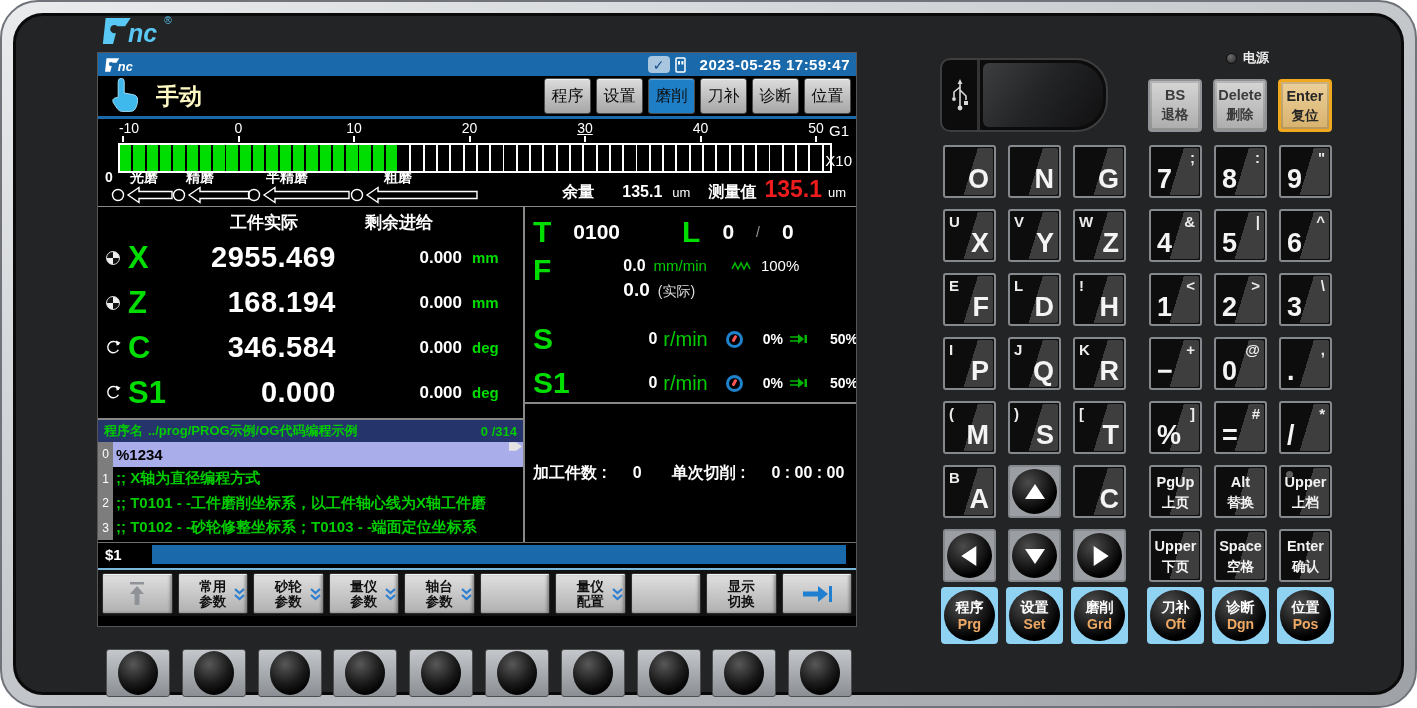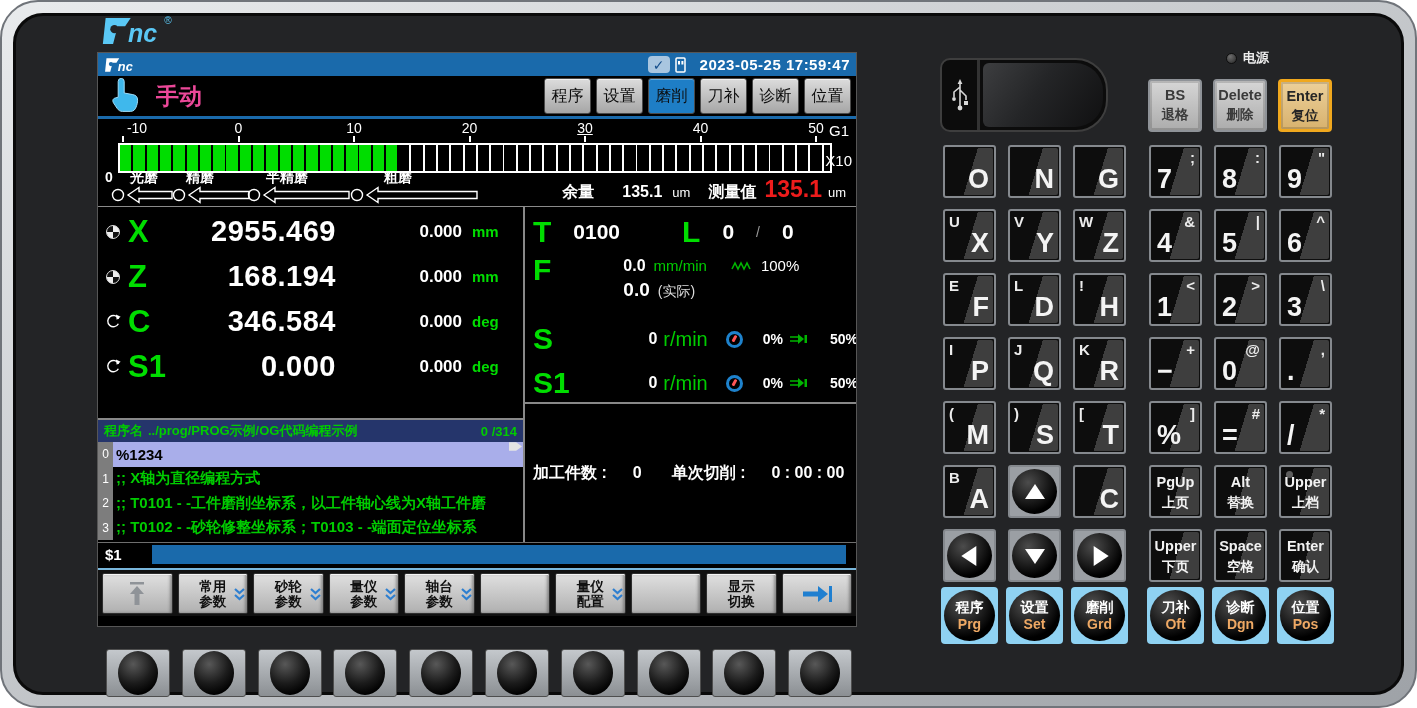--- a/index.html
+++ b/index.html
@@ -15,21 +15,21 @@
   .white-fill{fill:#fff}
 
   
   .screen{position:absolute;left:95px;top:50px;width:760px;height:575px;background:#000;border:1px solid #565656;overflow:hidden}
   .titlebar{height:23px;background:var(--accent-blue,#1a6aab);display:flex;align-items:center;padding:0 6px}
   .tb-check{width:22px;height:17px;background:#a9c6e0;border-radius:4px;color:#164f8c;font-weight:bold;font-size:14px;display:flex;align-items:center;justify-content:center;margin-left:auto;line-height:1}
   .tb-usb{margin-left:5px}
   .tb-date{color:#fff;font-weight:bold;font-size:15px;margin-left:14px;letter-spacing:.5px}
 
   .moderow{height:43px;display:flex;align-items:center;padding-left:12px;border-bottom:3px solid var(--accent-blue,#1a6aab);background:#000}
-  .mode-label{color:#ec4899;font-size:23px;font-weight:bold;margin-left:16px}
+  .mode-label{color:#fef9c3;font-size:23px;font-weight:bold;margin-left:16px}
   .tabs{margin-left:auto;display:flex;gap:5px;margin-right:5px}
   .tab{width:47px;height:36px;display:flex;align-items:center;justify-content:center;font-size:16px;color:#0c0c0c;background:linear-gradient(#dcdcdc,#a6a6a6);border:1px solid #4a4a4a;border-radius:3px;box-shadow:inset 0 1px 0 #f2f2f2;cursor:default}
   .tab.active{background:var(--selected-tab,#1e7ec6);box-shadow:inset 0 1px 0 #5aa8e0}
 
   .ruler{position:relative;height:88px;border-bottom:1px solid #8a8a8a}
   .ruler-scale{position:absolute;inset:0}
   .tick-label{position:absolute;top:1px;width:40px;text-align:center;color:#fff;font-size:14px}
   .tick-mark{position:absolute;top:17px;width:2px;height:6px;background:#fff}
   .bar{position:absolute;left:20px;top:24px;width:714px;height:30px;border:2px solid #fff;display:flex;background:#000}
   .bar-fill{height:100%;background:repeating-linear-gradient(90deg,var(--ruler-green,#00dd00) 0 11.4px,#000 11.4px 13.3px)}
@@ -194,21 +194,21 @@
             <div class="tab">设置</div>
             <div class="tab active">磨削</div>
             <div class="tab">刀补</div>
             <div class="tab">诊断</div>
             <div class="tab">位置</div>
           </div>
       </div>
 
       <div class="ruler">
         <div class="ruler-scale">
-            <div class="tick-label" style="left: 19px;">-10</div>
+            <div class="tick-label" style="left: 11px;">-10</div>
             <div class="tick-mark" style="left: 24px;"></div>
             <div class="tick-label" style="left: 120.5px;">0</div>
             <div class="tick-mark" style="left: 139.5px;"></div>
             <div class="tick-label" style="left: 236px;">10</div>
             <div class="tick-mark" style="left: 255px;"></div>
             <div class="tick-label" style="left: 351.5px;">20</div>
             <div class="tick-mark" style="left: 370.5px;"></div>
             <div class="tick-label" style="left: 467px; text-decoration: underline;">30</div>
             <div class="tick-mark" style="left: 486px;"></div>
             <div class="tick-label" style="left: 582.5px;">40</div>
@@ -243,20 +243,27 @@
           <span class="m-unit">um</span>
           <span class="ml2">测量值</span>
           <span class="m-red">135.1</span>
           <span class="m-unit">um</span>
         </div>
       </div>
 
       <div class="main">
         <div class="left-col">
           <div class="axis-panel">
+            <div class="axis-head">
+              <span></span>
+                <span></span>
+              <span>工件实际</span>
+              <span>剩余进给</span>
+              <span></span>
+            </div>
             <div>
                 <div class="axis-row">
                   <span class="ax-icon">
                     <span class="quad"></span>
                   </span>
                   <span class="ax-name">X</span>
                   <span class="ax-val">2955.469</span>
                   <span class="ax-rem">0.000</span>
                   <span class="ax-unit">mm</span>
                 </div>

